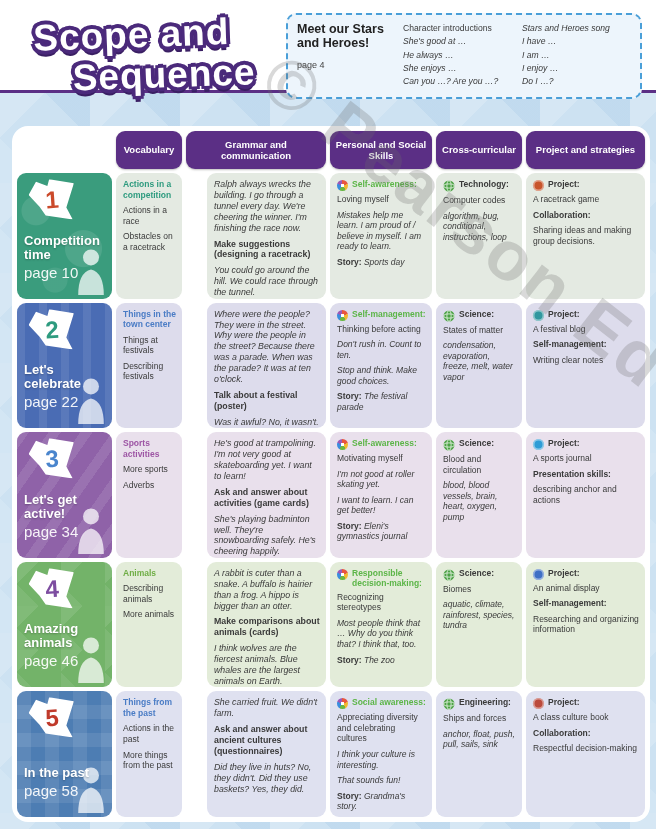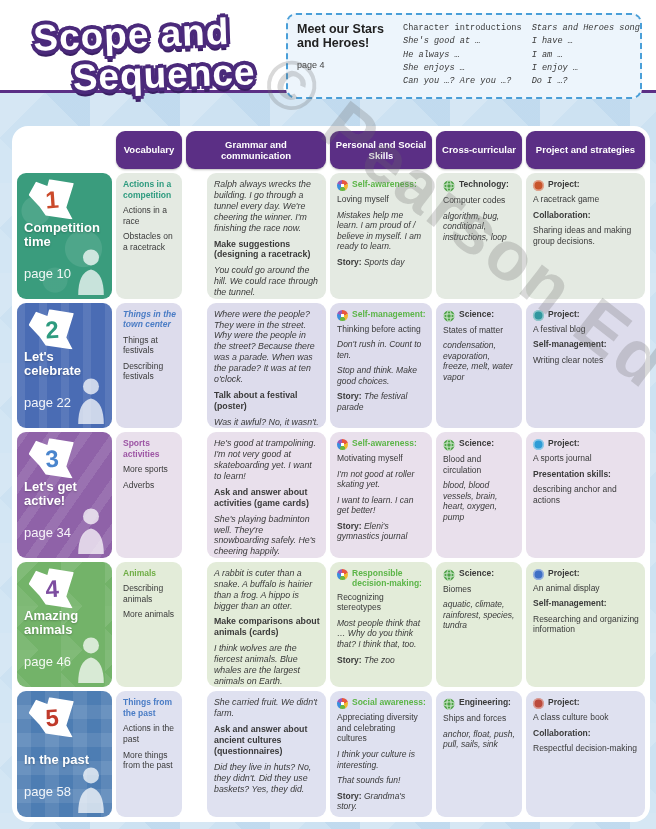--- a/index.html
+++ b/index.html
@@ -17,21 +17,21 @@
     text-shadow:-3px -3px 0 #4b2a7b,3px -3px 0 #4b2a7b,-3px 3px 0 #4b2a7b,3px 3px 0 #4b2a7b,
       -4px 0 0 #4b2a7b,4px 0 0 #4b2a7b,0 -4px 0 #4b2a7b,0 4px 0 #4b2a7b,0 6px 0 #3a1f63;}
   .big-title .l2{margin-left:38px;display:block;}
   .meet-box{position:absolute;left:286px;top:13px;width:356px;height:86px;box-sizing:border-box;
     background:#edf5fc;border:2px dashed #4a9fd8;border-radius:10px;padding:7px 9px;
     display:flex;gap:10px;z-index:5;}
   .meet-left{width:96px;flex:none;}
   .meet-title{font-weight:bold;font-size:12.5px;color:#222;line-height:1.15;}
   .meet-page{font-size:9px;margin-top:9px;color:#444;}
   .meet-col{font-size:8.6px;line-height:1.55;flex:1;}
-  .meet-col div{white-space:nowrap;font-family:Liberation Mono, monospace;}
+  .meet-col div{white-space:nowrap;}
   .it{font-style:italic;}
   .wm{position:absolute;top:38px;left:296px;z-index:9;font-size:70px;font-weight:bold;
     color:rgba(110,110,110,.26);transform:rotate(38deg);transform-origin:left top;
     letter-spacing:3px;white-space:nowrap;pointer-events:none;}
   .table-wrap{position:absolute;left:12px;top:126px;width:638px;height:696px;box-sizing:border-box;
     background:#ffffff;border-radius:16px;padding:5px;z-index:4;
     display:grid;grid-template-columns:95px 66px 140px 102px 86px 1fr;
     grid-template-rows:38px 1fr 1fr 1fr 1fr 1fr;gap:4px;}
   .col-head{background:#5b2f85;border-radius:9px;color:#fff;font-weight:bold;font-size:9.5px;
     display:flex;align-items:center;justify-content:center;text-align:center;line-height:1.2;
@@ -53,21 +53,21 @@
   .pat-tri{background-image:linear-gradient(135deg, rgba(255,255,255,.10) 25%, transparent 25%),
     linear-gradient(45deg, rgba(255,255,255,.08) 25%, transparent 25%);background-size:44px 44px;}
   .pat-check{background-image:linear-gradient(90deg, rgba(255,255,255,.09) 50%, transparent 50%),
     linear-gradient(0deg, rgba(255,255,255,.09) 50%, transparent 50%);background-size:28px 28px;background-blend-mode:overlay;}
   .badge{position:absolute;top:6px;left:12px;width:46px;height:42px;background:#ffffff;
     clip-path:polygon(0% 34%, 18% 4%, 42% 16%, 47% 0%, 100% 14%, 80% 70%, 92% 100%, 34% 86%, 22% 64%);
     display:flex;align-items:center;justify-content:center;font-weight:800;font-size:24px;
     transform:rotate(-4deg);box-shadow:1px 2px 2px rgba(0,0,0,.2);}
   .tile-text{position:absolute;left:7px;bottom:18px;right:4px;}
   .unit-title{font-weight:bold;font-size:13px;line-height:1.08;text-shadow:0 1px 2px rgba(0,0,0,.25);max-width:78px;}
-  .unit-page{font-size:13px;opacity:.92;margin-top:17px;}
+  .unit-page{font-size:15px;opacity:.92;margin-top:2px;}
   .character{position:absolute;right:1px;bottom:0;}
   .skill-head{display:flex;align-items:flex-start;gap:4px;margin:0 0 3px 0;font-weight:bold;}
   .skill-green{color:#5cb548;font-weight:bold;}
   .pinwheel{width:11px;height:11px;border-radius:50%;flex:none;margin-top:1px;
     background:radial-gradient(circle at center, #fff 0 1.8px, transparent 2px),
     conic-gradient(#e8563f 0 20%, #f2b632 0 40%, #69b744 0 60%, #3b8ede 0 80%, #9b59b6 0 100%);}
   .proj-icon{width:11px;height:11px;border-radius:50%;flex:none;margin-top:1px;
     box-shadow:inset 0 0 0 1.5px rgba(255,255,255,.45);}
   .globe{flex:none;margin-top:1px;line-height:0;}
 </style>
@@ -177,21 +177,21 @@
     <div class="character"><svg width="40" height="48" viewBox="0 0 24 30">
           <circle cx="12" cy="6.5" r="5" fill="rgba(255,255,255,.72)"></circle>
           <path d="M4 30 Q4 16 12 14 Q20 16 20 30 Z" fill="rgba(255,255,255,.72)"></path>
         </svg></div>
     <div class="tile-text">
         <div class="unit-title">Let's celebrate</div>
         <div class="unit-page">page 22</div>
       </div>
   </div>
   <div class="cell" style="background-color: rgb(221, 220, 236);">
-    <p class="p b" style="color: rgb(74, 124, 197); font-style: italic;">Things in the town center</p>
+    <p class="p b" style="color: rgb(74, 124, 197);">Things in the town center</p>
     <p class="p">Things at festivals</p>
     <p class="p">Describing festivals</p>
   </div>
   <div class="cell gram" style="background-color: rgb(221, 220, 236);">
     <p class="p i">Where were the people? They were in the street. Why were the people in the street? Because there was a parade. When was the parade? It was at ten o'clock.</p>
     <p class="p b">Talk about a festival (poster)</p>
     <p class="p i">Was it awful? No, it wasn't. Were they noisy? Yes, they were.</p>
   </div>
   <div class="cell" style="background-color: rgb(221, 220, 236);">
     <div class="skill-head">

